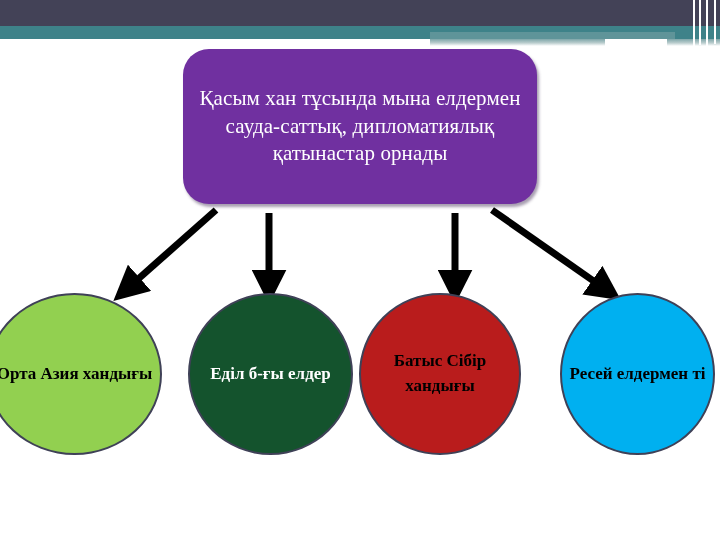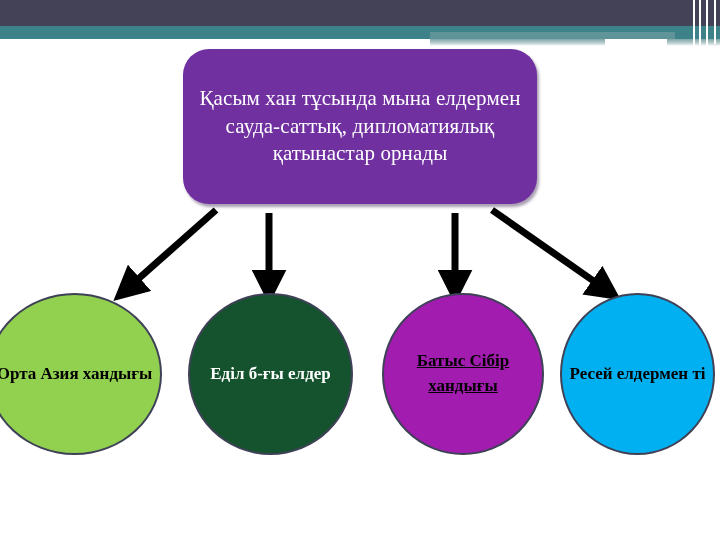--- a/index.html
+++ b/index.html
@@ -145,27 +145,26 @@
   }
   .e-gray {
     left: 188px;
     top: 293px;
     width: 165px;
     height: 162px;
     background: #14532d;
     color: #ffffff;
   }
   .e-orange {
-    left: 382px;
+    left: 359px;
     top: 293px;
     width: 162px;
     height: 162px;
-    background: #a21caf;
+    background: #b91c1c;
     color: #000000;
-    text-decoration: underline;
   }
   .e-cyan {
     left: 560px;
     top: 293px;
     width: 155px;
     height: 162px;
     background: #00b0f0;
     color: #000000;
   }
 </style>

